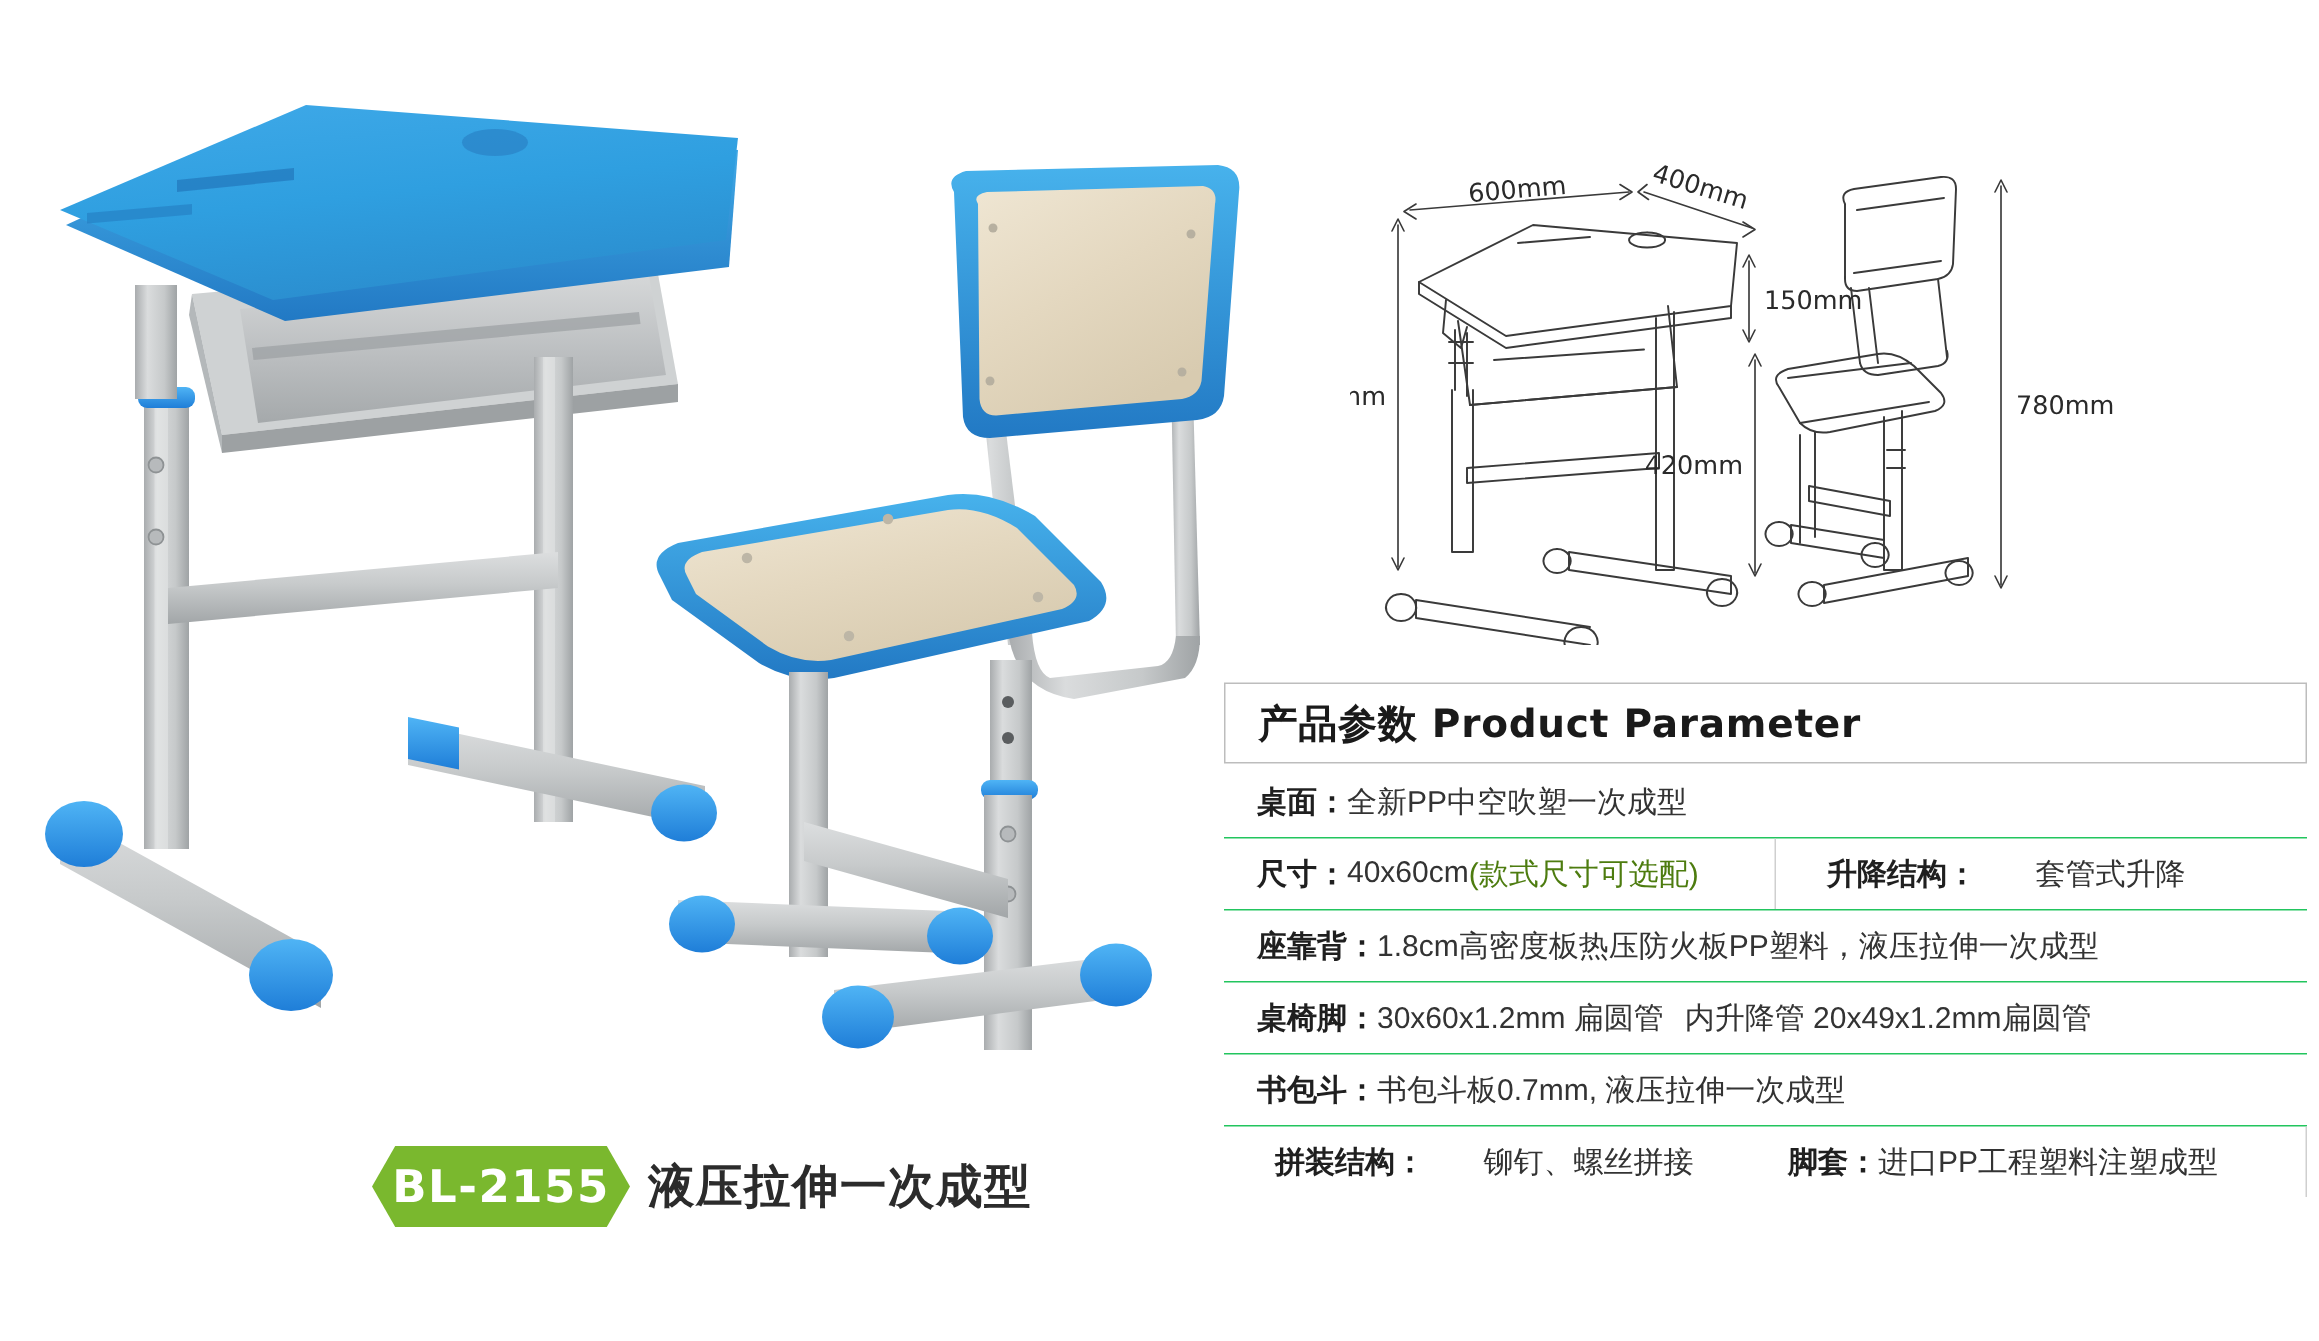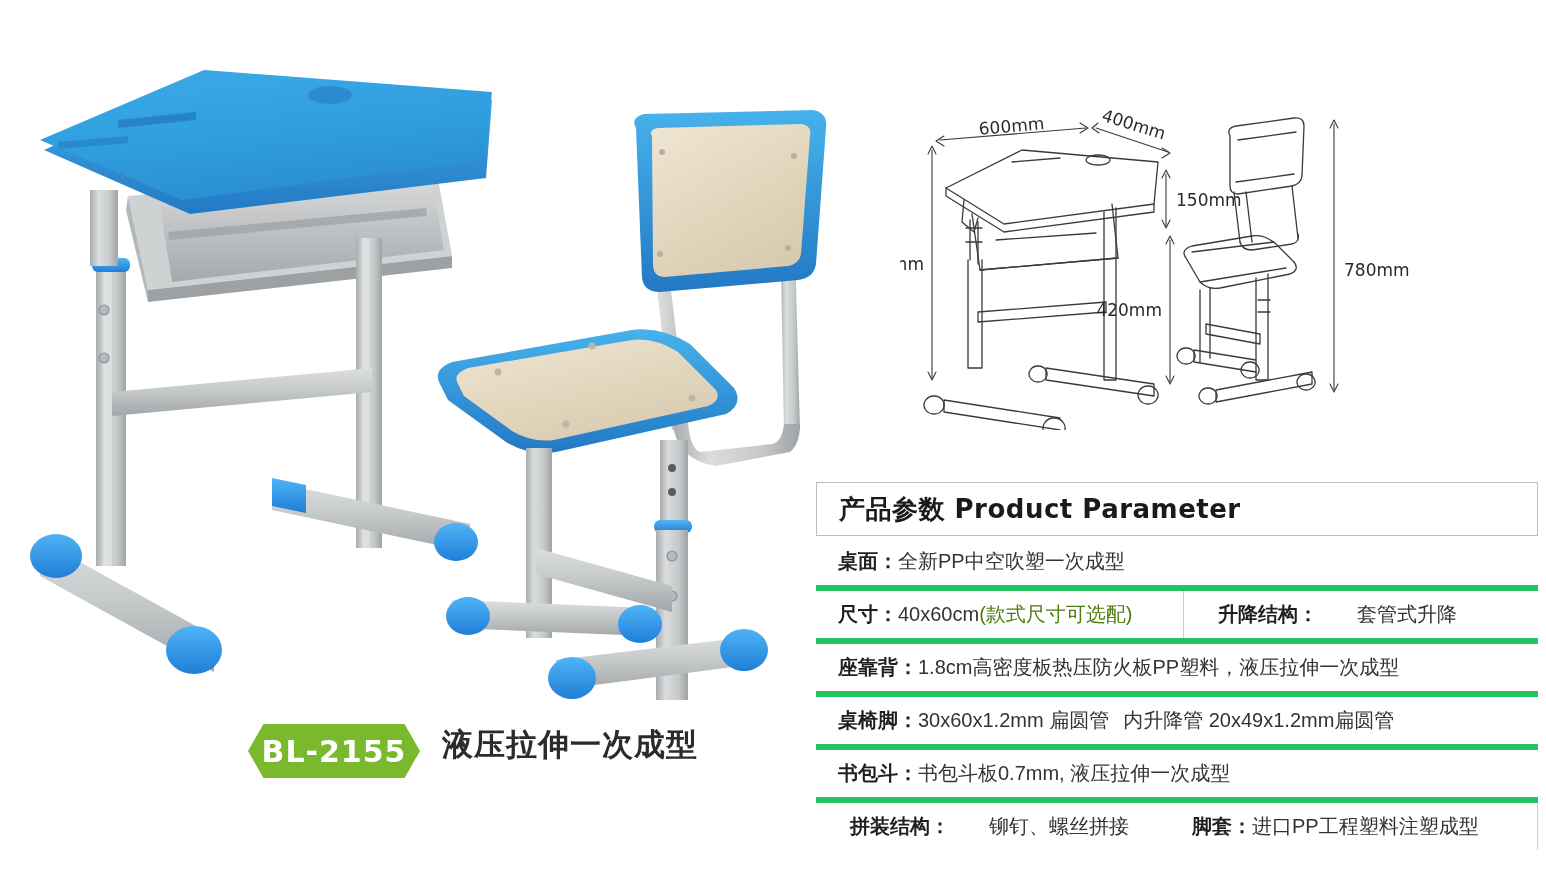--- a/index.html
+++ b/index.html
@@ -14,52 +14,52 @@
   .page{position:relative;width:1546px;height:894px;}
 
   
   .photo-stage{position:absolute;left:0;top:0;width:830px;height:760px;}
   svg.art{display:block;}
 
   
   .tech-stage{position:absolute;left:900px;top:100px;width:600px;height:330px;}
 
   
-  .badge-row{position:absolute;left:248px;top:724px;display:flex;gap:22px;}
+  .badge-row{position:absolute;left:248px;top:764px;display:flex;align-items:center;gap:12px;}
   .code-badge{
     position:relative;width:172px;height:54px;
     background:#7ab82e;
     display:flex;align-items:center;justify-content:center;
     clip-path:polygon(0% 50%, 9% 0%, 91% 0%, 100% 50%, 91% 100%, 9% 100%);
   }
   .code-badge span{
     color:#ffffff;font-size:30px;font-weight:bold;letter-spacing:1px;
     font-family:"DejaVu Sans",sans-serif;
   }
   .product-title{
     font-size:31px;font-weight:bold;color:#2b2b2b;letter-spacing:1px;
     font-family:"DejaVu Sans","Liberation Sans",sans-serif;
   }
 
   
-  .param-panel{position:absolute;left:816px;top:482px;width:722px;}
+  .param-panel{position:absolute;left:816px;top:455px;width:722px;}
   .param-header{
     border:1px solid #bdbdbd;
     padding:13px 0 13px 22px;
     box-sizing:border-box;
     height:54px;display:flex;align-items:center;
   }
   .param-header .htxt{
     font-size:26px;font-weight:bold;color:#1a1a1a;letter-spacing:0.5px;
     font-family:"DejaVu Sans","Liberation Sans",sans-serif;
   }
   .param-rows{margin-top:2px;}
   .prow{
     display:flex;align-items:stretch;
-    border-bottom:6px solid #22c55e;
+    border-bottom:1px solid #22c55e;
     min-height:47px;
   }
   .prow:last-child{border-bottom:none;}
   .pcell{
     display:flex;align-items:center;
     padding:6px 0 6px 22px;
     box-sizing:border-box;
     flex:1 1 auto;min-width:0;
   }
   .pcell.split-left{flex:0 0 368px;border-right:1px solid #cfcfcf;}

